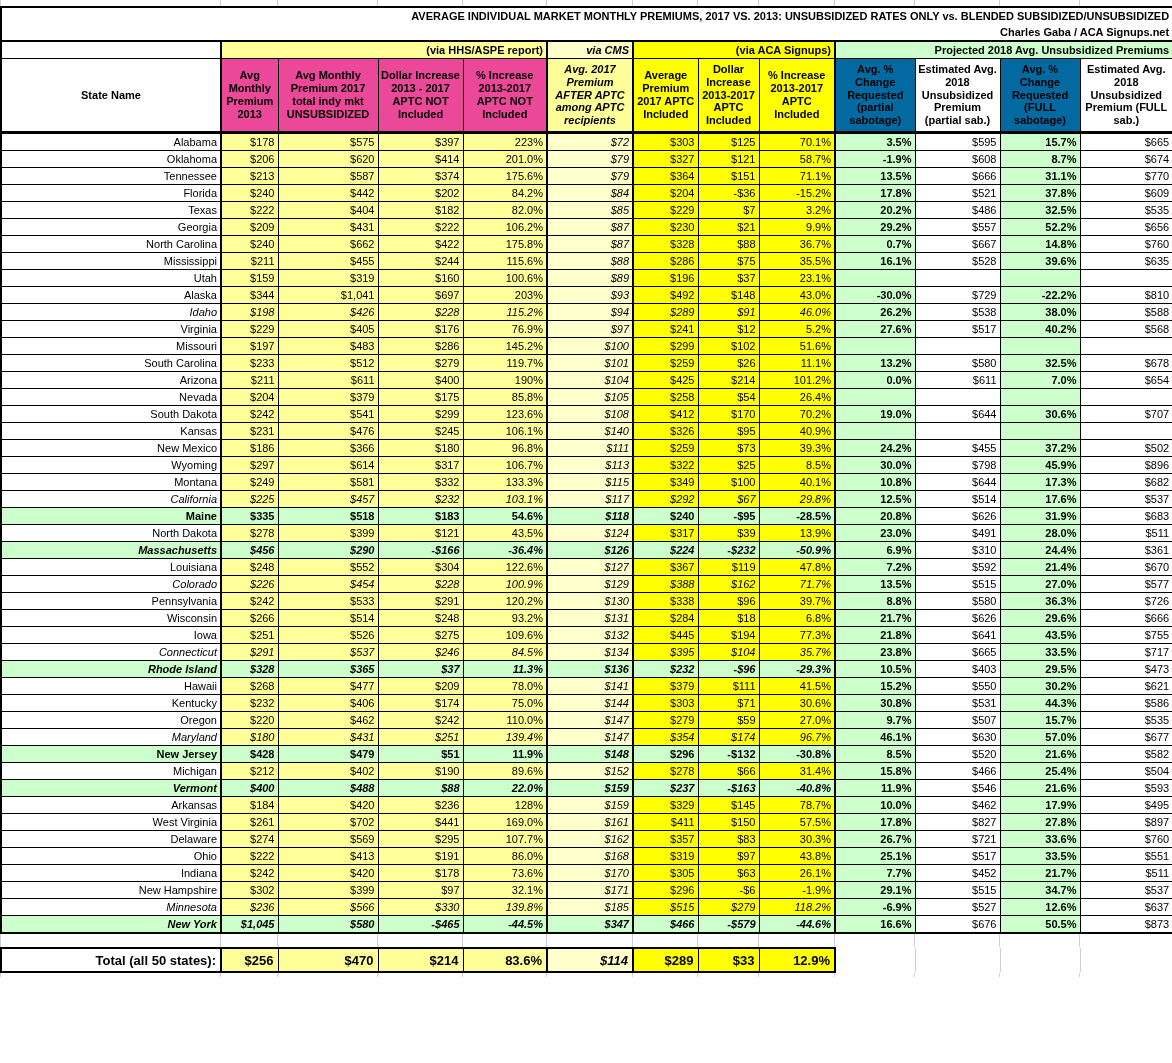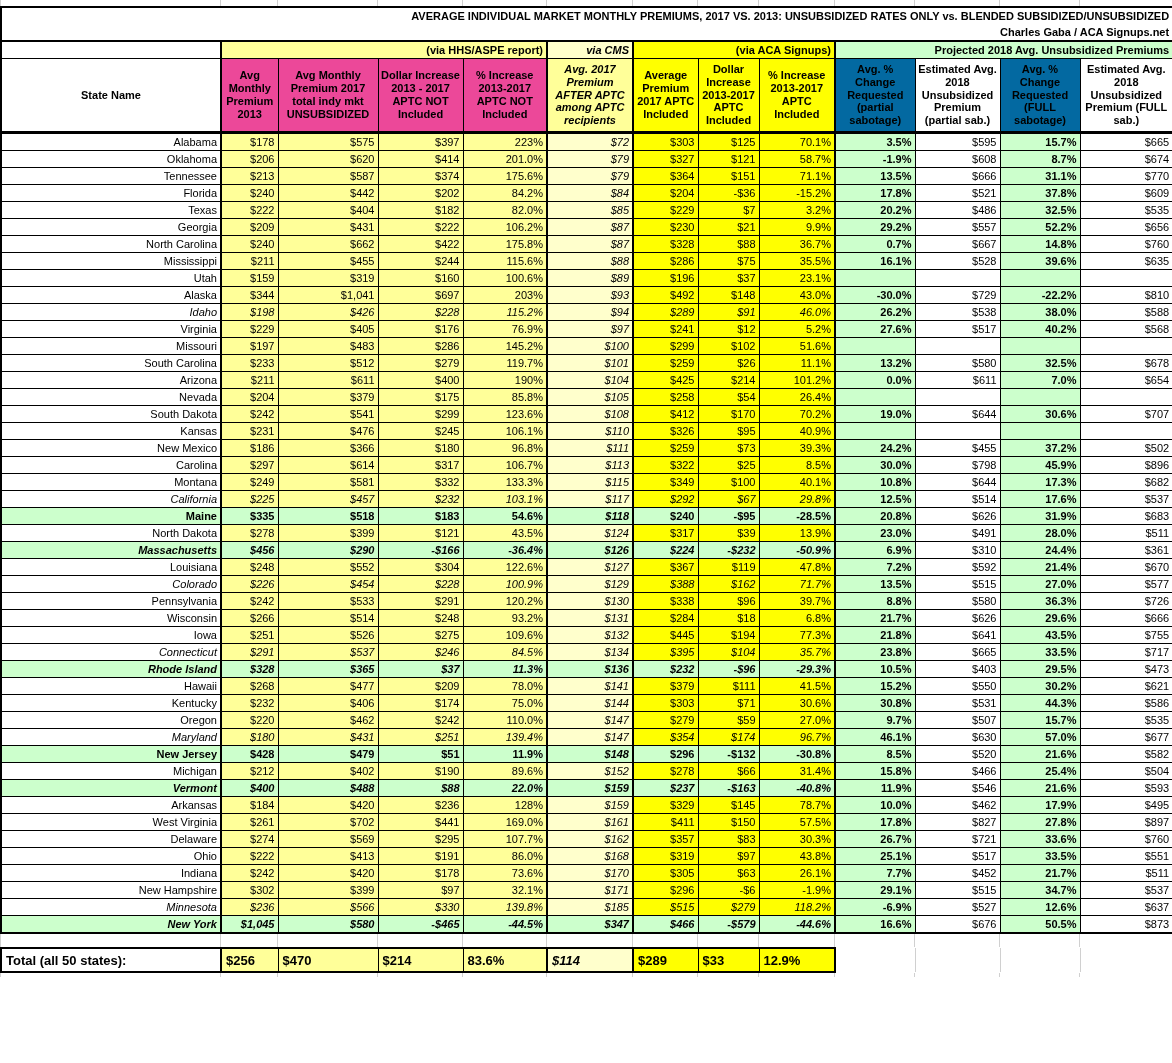--- a/index.html
+++ b/index.html
@@ -36,21 +36,21 @@
   td.cms{background:#ffffcc;font-style:italic;}
   td.aca{background:#ffff00;}
   td.gcol{background:#ccffcc;font-weight:bold;}
   td.wcol{background:#fff;}
   .rowi{font-style:italic;}
   .rowg{background:#ccffcc !important;font-weight:bold;}
   .rowgi{background:#ccffcc !important;font-weight:bold;font-style:italic;}
   .gb{border-left:2px solid #000 !important;}
 
   
-  #total td{height:24px;font-size:13px;font-weight:bold;padding:0 4px;white-space:nowrap;}
+  #total td{height:24px;font-size:13px;font-weight:bold;text-align:right;padding:0 4px;white-space:nowrap;}
   #total td.solid{border:1px solid #000;border-top:2px solid #000;border-bottom:2px solid #000;}
   #total td.tlabel{border-left:2px solid #000;background:#fff;}
   #total td.tend{border-right:2px solid #000;}
   #total td.ghostc{border-left:1px solid #d0d0d0;border-right:1px solid #d0d0d0;background:#fff;}
 </style>
 </head>
 <body>
 
 <table class="ghost strip-top">
     <colgroup>
@@ -388,21 +388,21 @@
         <td class="wcol">$644</td>
         <td class="gcol">30.6%</td>
         <td class="wcol">$707</td>
       </tr>
       <tr>
         <td class="state">Kansas</td>
         <td class="hhs gb">$231</td>
         <td class="hhs">$476</td>
         <td class="hhs">$245</td>
         <td class="hhs">106.1%</td>
-        <td class="cms gb">$110</td>
+        <td class="cms gb">$140</td>
         <td class="aca gb">$326</td>
         <td class="aca">$95</td>
         <td class="aca">40.9%</td>
         <td class="gcol gb"></td>
         <td class="wcol"></td>
         <td class="gcol"></td>
         <td class="wcol"></td>
       </tr>
       <tr>
         <td class="state">New Mexico</td>
@@ -413,21 +413,21 @@
         <td class="cms gb">$111</td>
         <td class="aca gb">$259</td>
         <td class="aca">$73</td>
         <td class="aca">39.3%</td>
         <td class="gcol gb">24.2%</td>
         <td class="wcol">$455</td>
         <td class="gcol">37.2%</td>
         <td class="wcol">$502</td>
       </tr>
       <tr>
-        <td class="state">Carolina</td>
+        <td class="state">Wyoming</td>
         <td class="hhs gb">$297</td>
         <td class="hhs">$614</td>
         <td class="hhs">$317</td>
         <td class="hhs">106.7%</td>
         <td class="cms gb">$113</td>
         <td class="aca gb">$322</td>
         <td class="aca">$25</td>
         <td class="aca">8.5%</td>
         <td class="gcol gb">30.0%</td>
         <td class="wcol">$798</td>

